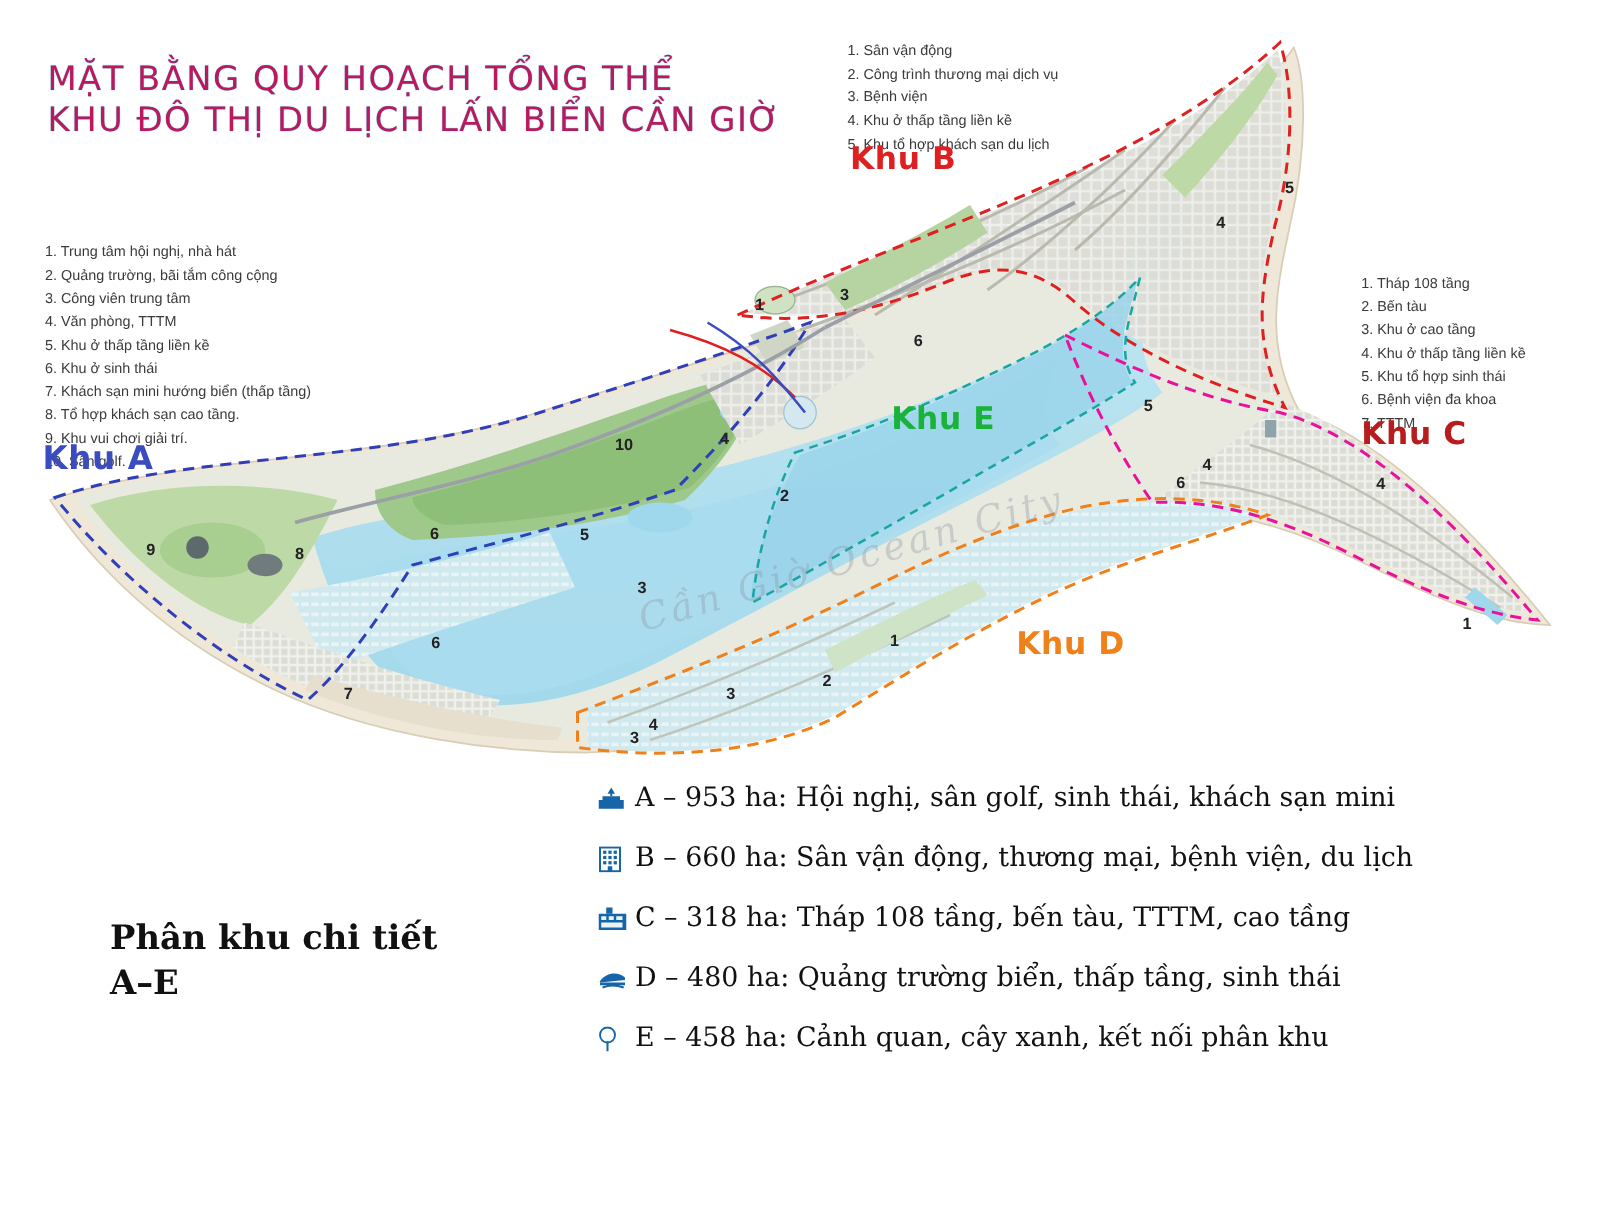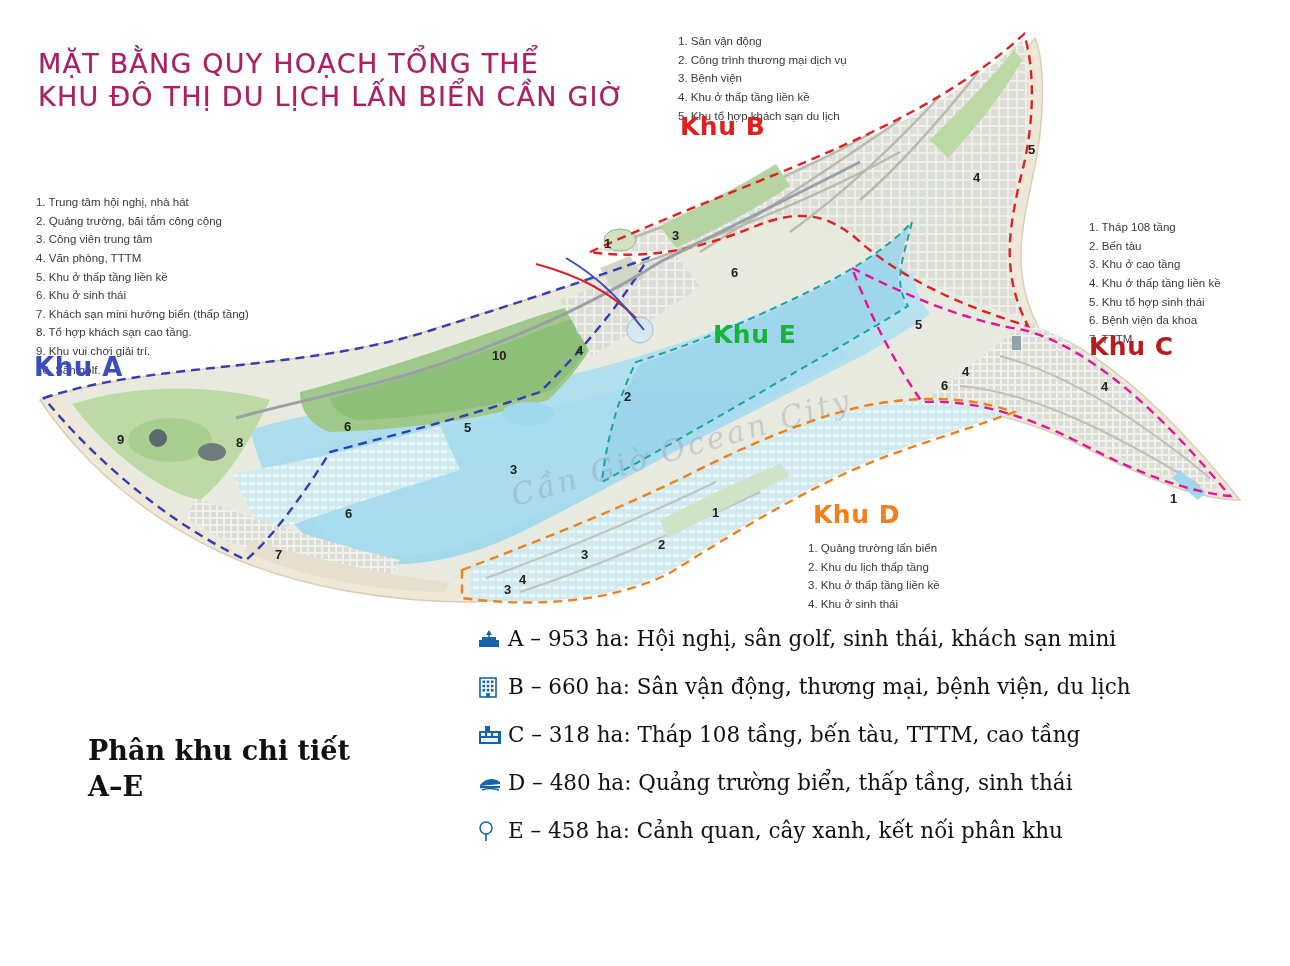--- a/index.html
+++ b/index.html
@@ -312,24 +312,20 @@
 3. Bệnh viện
 4. Khu ở thấp tầng liền kề
 5. Khu tổ hợp khách sạn du lịch</div>
   <div class="legend-list" id="legend-c">1. Tháp 108 tầng
 2. Bến tàu
 3. Khu ở cao tầng
 4. Khu ở thấp tầng liền kề
 5. Khu tổ hợp sinh thái
 6. Bệnh viện đa khoa
 7. TTTM</div>
-  <div class="legend-list" id="legend-d">1. Quảng trường lấn biển
-2. Khu du lịch thấp tầng
-3. Khu ở thấp tầng liền kề
-4. Khu ở sinh thái</div>
 
   <div class="zone-label" id="zone-a">Khu A</div>
   <div class="zone-label" id="zone-b">Khu B</div>
   <div class="zone-label" id="zone-c">Khu C</div>
   <div class="zone-label" id="zone-d">Khu D</div>
   <div class="zone-label" id="zone-e">Khu E</div>
 
   <div id="map-markers">
       <span class="nm" style="left: 604px; top: 236px;">1</span>
       <span class="nm" style="left: 672px; top: 228px;">3</span>

